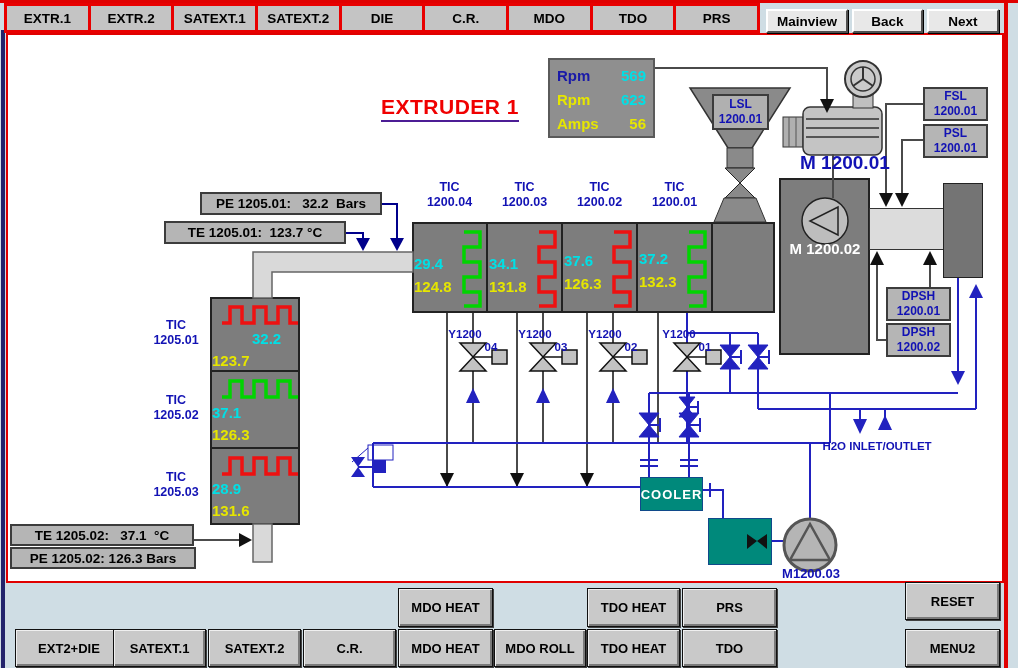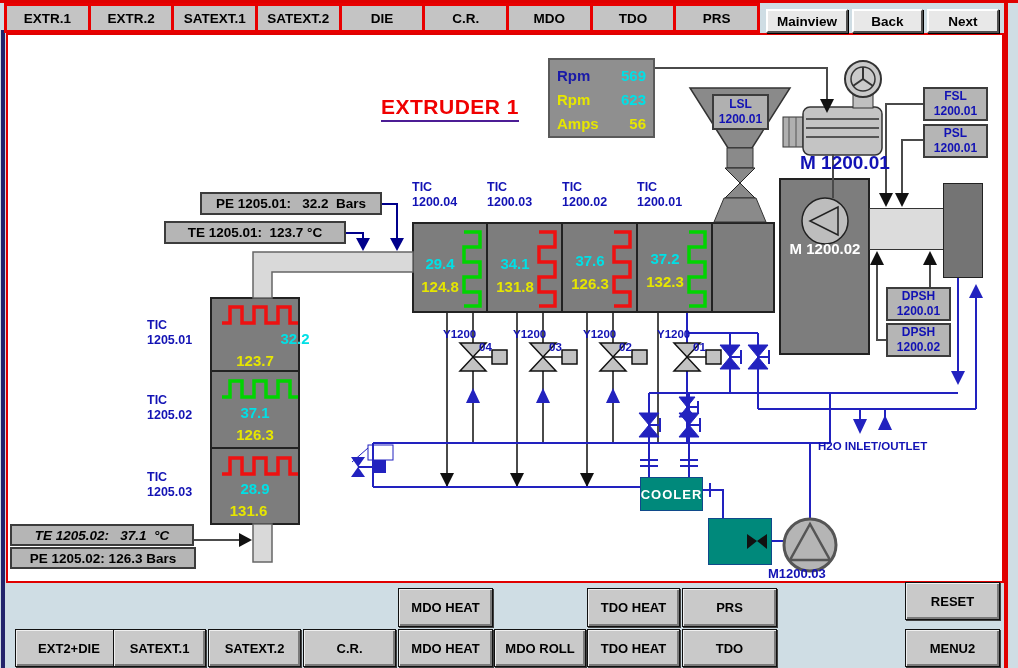--- a/index.html
+++ b/index.html
@@ -21,22 +21,22 @@
        font-weight:bold;font-size:13.5px;display:flex;align-items:center;justify-content:center;
        border-top:2px solid #fff;border-left:2px solid #fff;border-right:2px solid #505050;border-bottom:2px solid #505050;
        box-shadow:1px 1px 0 #000;box-sizing:border-box;}
   
   .box{position:absolute;background:#b5b5b5;border:2px solid #3c3c3c;color:#1212b4;
        font-weight:bold;font-size:12px;line-height:1.25;text-align:center;
        display:flex;flex-direction:column;justify-content:center;box-sizing:border-box;}
   .meas{position:absolute;background:#b5b5b5;border:2px solid #3c3c3c;color:#000;
        font-weight:bold;font-size:13.5px;display:flex;align-items:center;justify-content:center;
        box-sizing:border-box;white-space:pre;}
-  .tic{position:absolute;color:#1212b4;font-weight:bold;font-size:12.5px;text-align:left;line-height:1.2;}
-  .val{position:absolute;font-weight:bold;font-size:15px;text-align:center;}
+  .tic{position:absolute;color:#1212b4;font-weight:bold;font-size:12.5px;text-align:center;line-height:1.2;}
+  .val{position:absolute;font-weight:bold;font-size:15px;text-align:left;}
   .pv{color:#00e0e6;} .sv{color:#e6e600;}
   .equip{position:absolute;box-sizing:border-box;}
   .teal{position:absolute;background:#00897b;border:1px solid #104a8a;color:#fff;
         font-weight:bold;font-size:13px;display:flex;align-items:center;justify-content:center;
         box-sizing:border-box;letter-spacing:1px;}
   .title{position:absolute;color:#f00000;font-weight:bold;font-size:21px;letter-spacing:.5px;
          border-bottom:2px solid #4c1d95;padding-bottom:1px;}
   .gbtn{position:absolute;background:#c9c9c9;border:1px solid #101010;color:#000;
         font-weight:bold;font-size:13px;display:flex;align-items:center;justify-content:center;
         box-shadow:inset 1px 1px 0 #efefef,inset -2px -2px 0 #7a7a7a,1px 1px 0 #404040;box-sizing:border-box;}
@@ -297,21 +297,21 @@
 <div class="box" style="left:886px;top:287px;width:65px;height:34px;">
   <span>DPSH</span>
   <span>1200.01</span>
 </div>
 <div class="box" style="left:886px;top:323px;width:65px;height:34px;">
   <span>DPSH</span>
   <span>1200.02</span>
 </div>
 <div class="meas" style="left:200px;top:192px;width:182px;height:23px;">PE 1205.01:   32.2  Bars</div>
 <div class="meas" style="left:164px;top:221px;width:182px;height:23px;">TE 1205.01:  123.7 °C</div>
-<div class="meas" style="left:10px;top:524px;width:184px;height:22px;font-style:italic;">TE 1205.02:   37.1  °C</div>
+<div class="meas" style="left:10px;top:524px;width:184px;height:22px;">TE 1205.02:   37.1  °C</div>
 <div class="meas" style="left:10px;top:547px;width:186px;height:22px;">PE 1205.02: 126.3 Bars</div>
 
 <div class="tic" style="left:412px;top:180px;width:75px;">
   <div>TIC</div>
     <div>1200.04</div>
   </div>
 <div class="tic" style="left:487px;top:180px;width:75px;">
   <div>TIC</div>
     <div>1200.03</div>
   </div>

